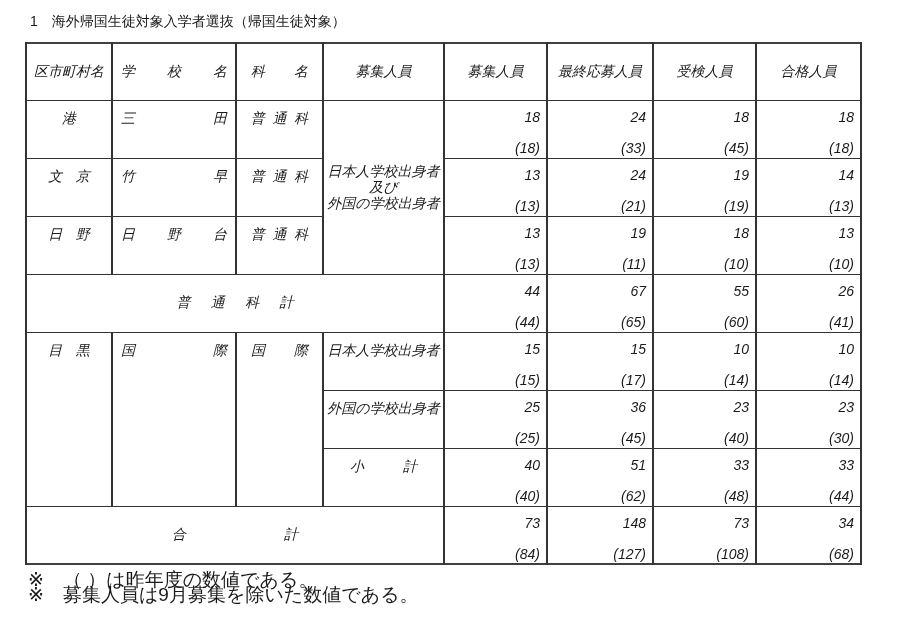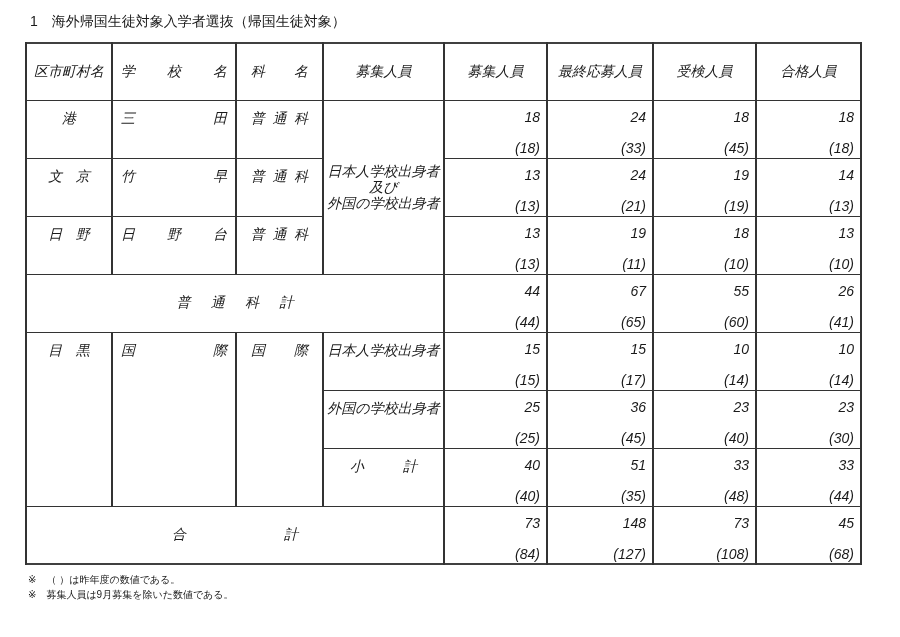--- a/index.html
+++ b/index.html
@@ -50,21 +50,21 @@
   td.num{vertical-align:top;}
   td.num .v,.t td.num .p{
     text-align:right;
     padding-right:6px;
     line-height:15px;
   }
   td.num .v{margin-top:9px;}
   td.num .p{margin-top:16px;}
   .notes{
     position:absolute;left:28px;top:572px;
-    font-size:10px;line-height:15px;
+    font-size:19px;line-height:15px;
   }
   .note{white-space:pre;}
 </style>
 </head>
 <body>
 
 <div class="page">
 
   <div class="title">1　海外帰国生徒対象入学者選抜（帰国生徒対象）</div>
 
@@ -265,21 +265,21 @@
       </tr>
 
       <tr>
         <td class="top"><span class="ls28">小計</span></td>
         <td class="num">
             <div class="v">40</div>
             <div class="p">(40)</div>
           </td>
         <td class="num">
             <div class="v">51</div>
-            <div class="p">(35)</div>
+            <div class="p">(62)</div>
           </td>
         <td class="num">
             <div class="v">33</div>
             <div class="p">(48)</div>
           </td>
         <td class="num">
             <div class="v">33</div>
             <div class="p">(44)</div>
           </td>
       </tr>
@@ -292,21 +292,21 @@
           </td>
         <td class="num">
             <div class="v">148</div>
             <div class="p">(127)</div>
           </td>
         <td class="num">
             <div class="v">73</div>
             <div class="p">(108)</div>
           </td>
         <td class="num">
-            <div class="v">45</div>
+            <div class="v">34</div>
             <div class="p">(68)</div>
           </td>
       </tr>
     </tbody>
   </table>
 
   <div class="notes">
     <div class="note">※　（ ）は昨年度の数値である。</div>
     <div class="note">※　募集人員は9月募集を除いた数値である。</div>
   </div>

